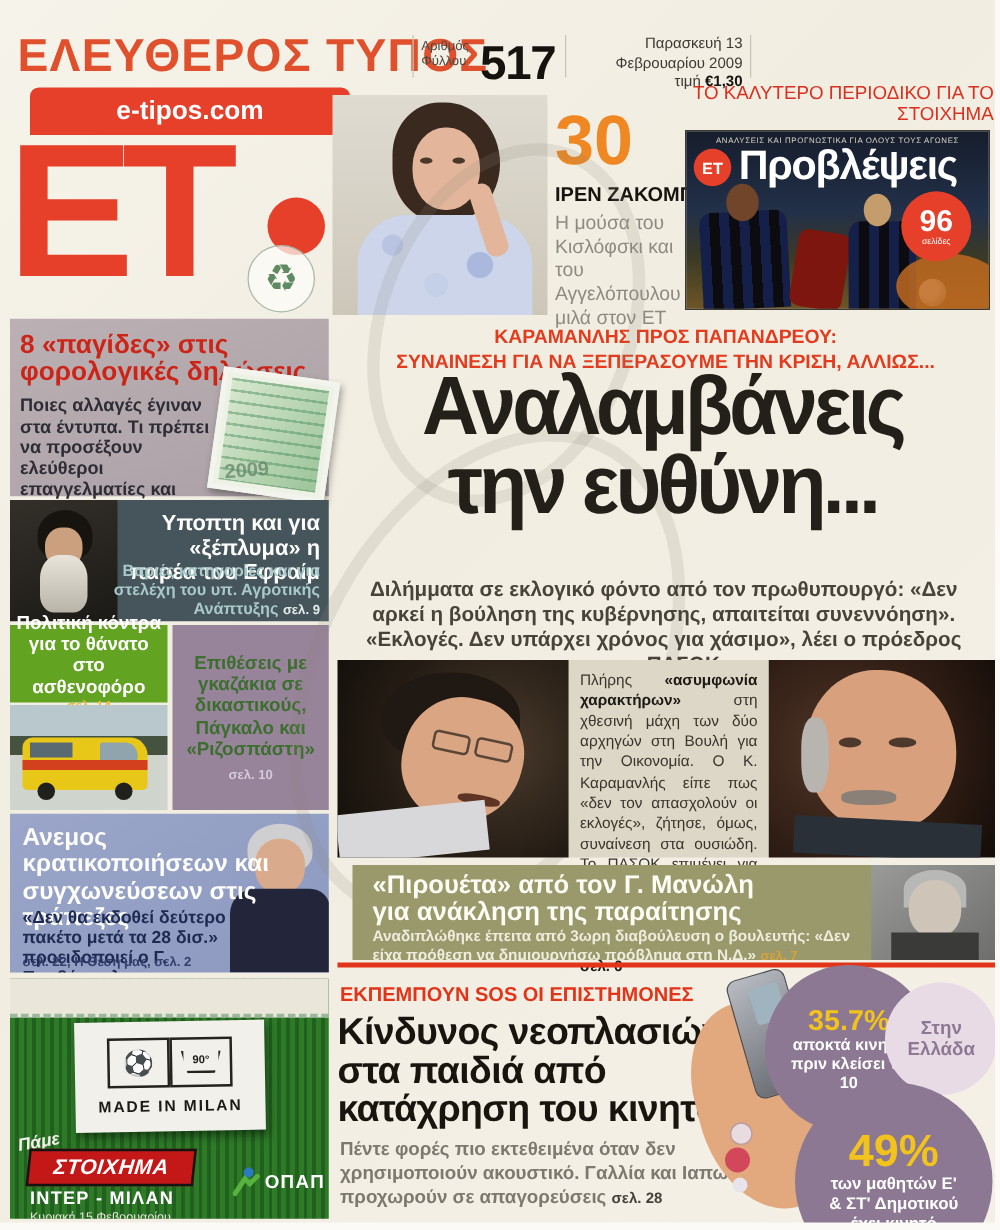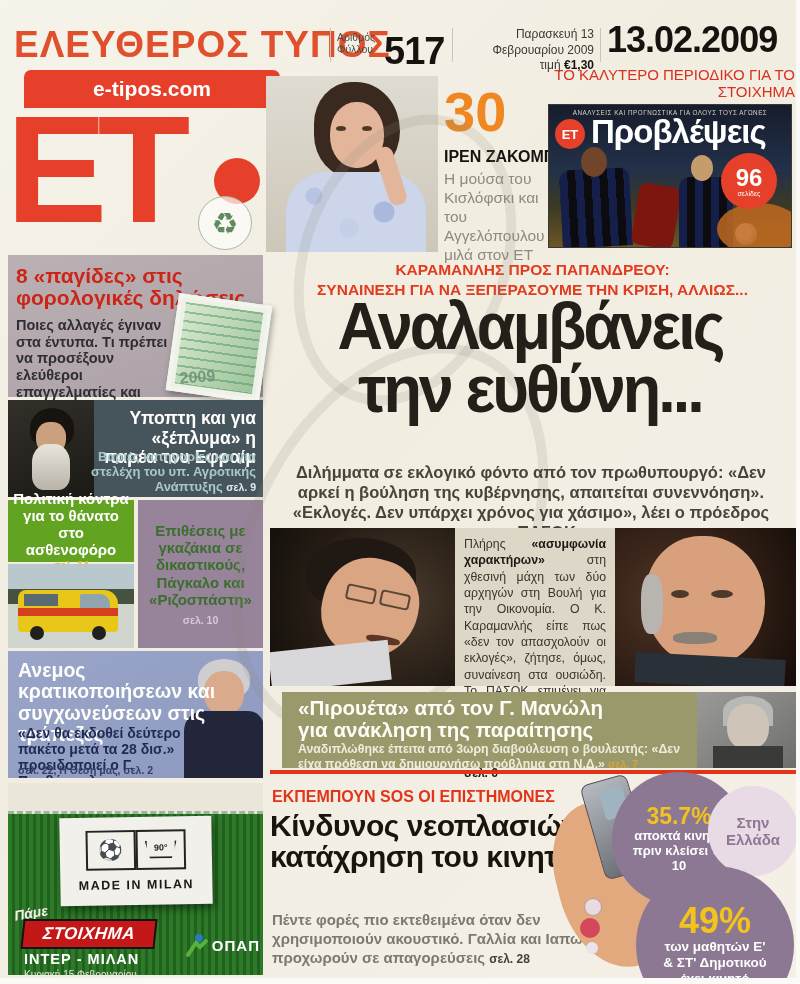--- a/index.html
+++ b/index.html
@@ -126,21 +126,20 @@
   <div class="abs vdiv" style="left:330px;top:28px;height:34px;"></div>
   <div class="abs issue-label" style="left:337px;top:31px;">Αριθμός Φύλλου</div>
   <div class="abs issue-num" style="left:384px;top:30px;">517</div>
   <div class="abs vdiv" style="left:452px;top:28px;height:34px;"></div>
   <div class="abs dateblock" style="left:456px;top:27px;width:138px;">
     <span>Παρασκευή 13 Φεβρουαρίου 2009</span><br>
     <span>τιμή</span>
     <b>€1,30</b>
   </div>
   <div class="abs vdiv" style="left:600px;top:28px;height:34px;"></div>
-  <div class="abs bigdate" style="left:607px;top:19px;">13.02.2009</div>
 
   <div class="abs logo-bar ctr" style="left:24px;top:70px;width:256px;height:38px;">
     <span>e-tipos.com</span>
   </div>
   <div class="abs logo-letters" style="left:6px;top:100px;">ΕΤ</div>
   <div class="abs logo-dot" style="left:214px;top:158px;width:46px;height:46px;"></div>
   <div class="abs recycle ctr" style="left:198px;top:196px;width:52px;height:52px;">
     <span>♻</span>
   </div>
 
@@ -302,20 +301,21 @@
       <div class="abs" style="left:26px;top:4px;width:50px;height:30px;background:#b8b8b6;border-radius:50% 50% 0 0;"></div>
       <div class="abs" style="left:30px;top:12px;width:42px;height:46px;background:#cfc4b8;border-radius:46%;"></div>
       <div class="abs" style="left:16px;top:54px;width:70px;height:22px;background:#3a3a38;"></div>
     </div>
   </div>
   <div class="abs redrule" style="left:270px;top:770px;width:527px;height:4px;"></div>
 
   <div class="abs mob-kicker" style="left:272px;top:788px;">ΕΚΠΕΜΠΟΥΝ SOS ΟΙ ΕΠΙΣΤΗΜΟΝΕΣ</div>
   <div class="abs mob-head" style="left:270px;top:810px;width:380px;">
     <span style="display:block;">Κίνδυνος νεοπλασιών</span>
+    <span style="display:block;">στα παιδιά από</span>
     <span style="display:block;">κατάχρηση του κινητού</span>
   </div>
   <div class="abs mob-body" style="left:272px;top:910px;width:336px;">
     <span>Πέντε φορές πιο εκτεθειμένα όταν δεν χρησιμοποιούν ακουστικό. Γαλλία και Ιαπωνία προχωρούν σε απαγορεύσεις</span>
     <span class="pageref6">σελ. 28</span>
   </div>
 
   <div class="abs" style="left:528px;top:778px;width:168px;height:206px;">
     <div class="abs" style="left:30px;top:20px;width:120px;height:170px;background:#e2a87e;border-radius:40% 30% 40% 50%;transform:rotate(-14deg);"></div>
     <div class="abs" style="left:64px;top:0px;width:46px;height:96px;background:linear-gradient(160deg,#b8bcc2,#63676d);border-radius:8px;transform:rotate(-16deg);border:1px solid #4a4e54;"></div>

